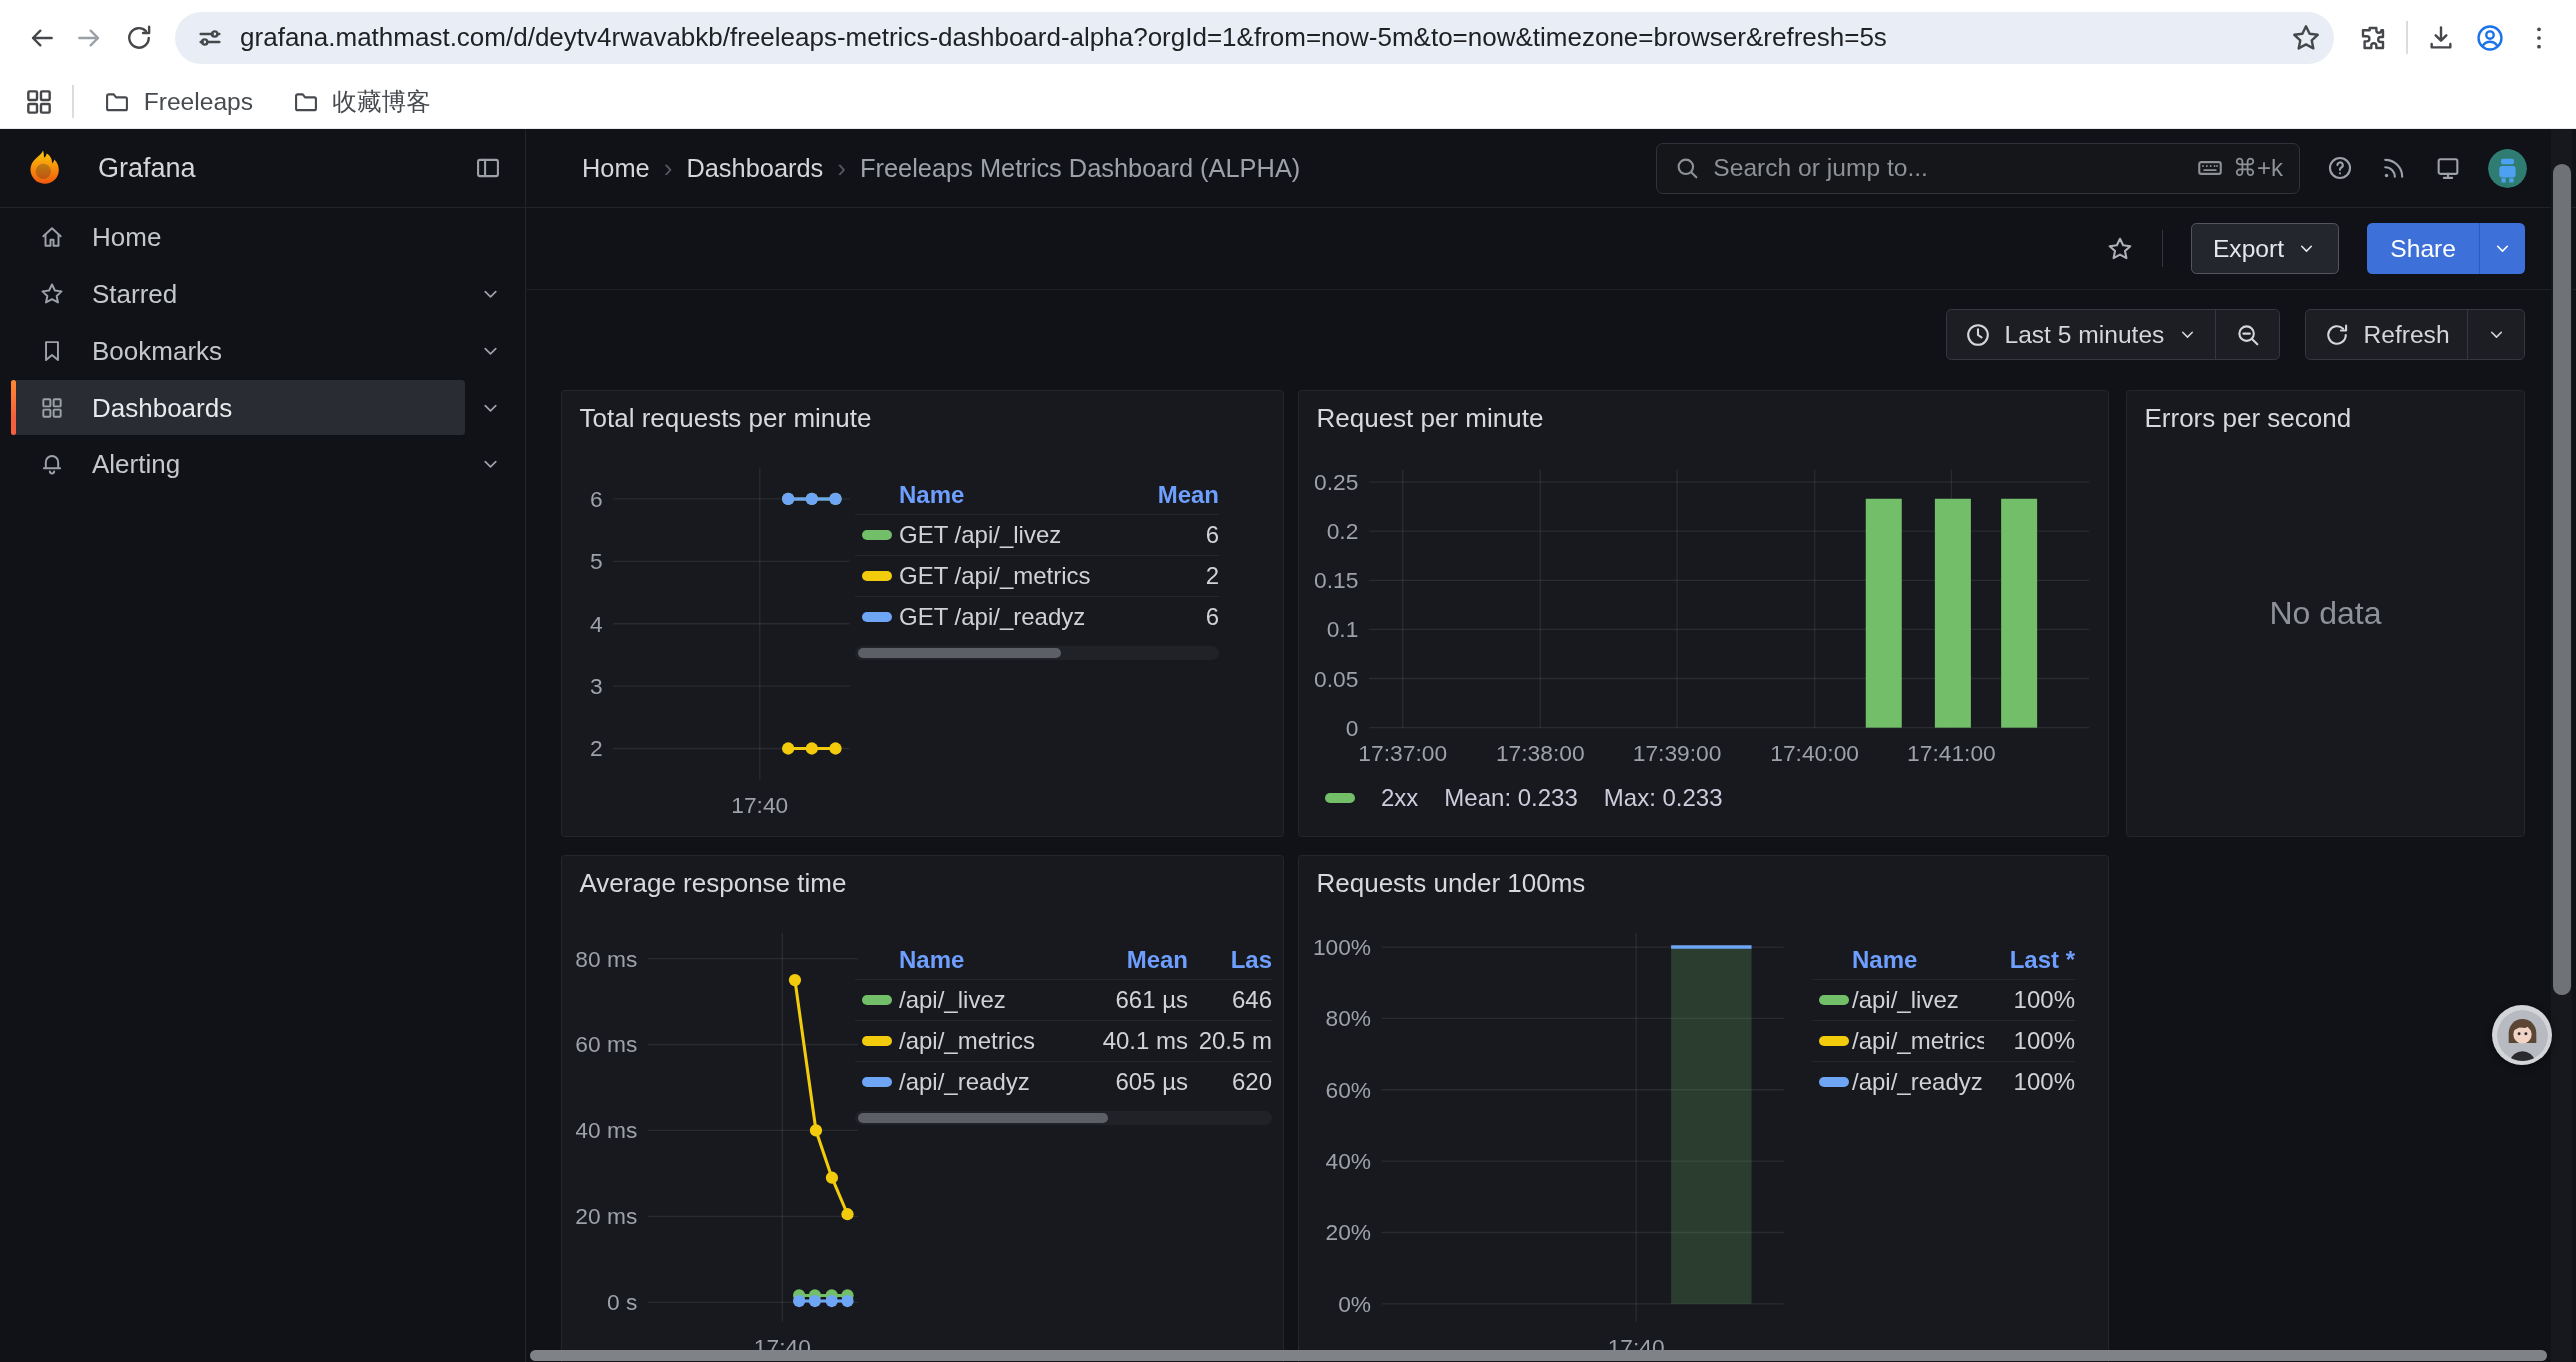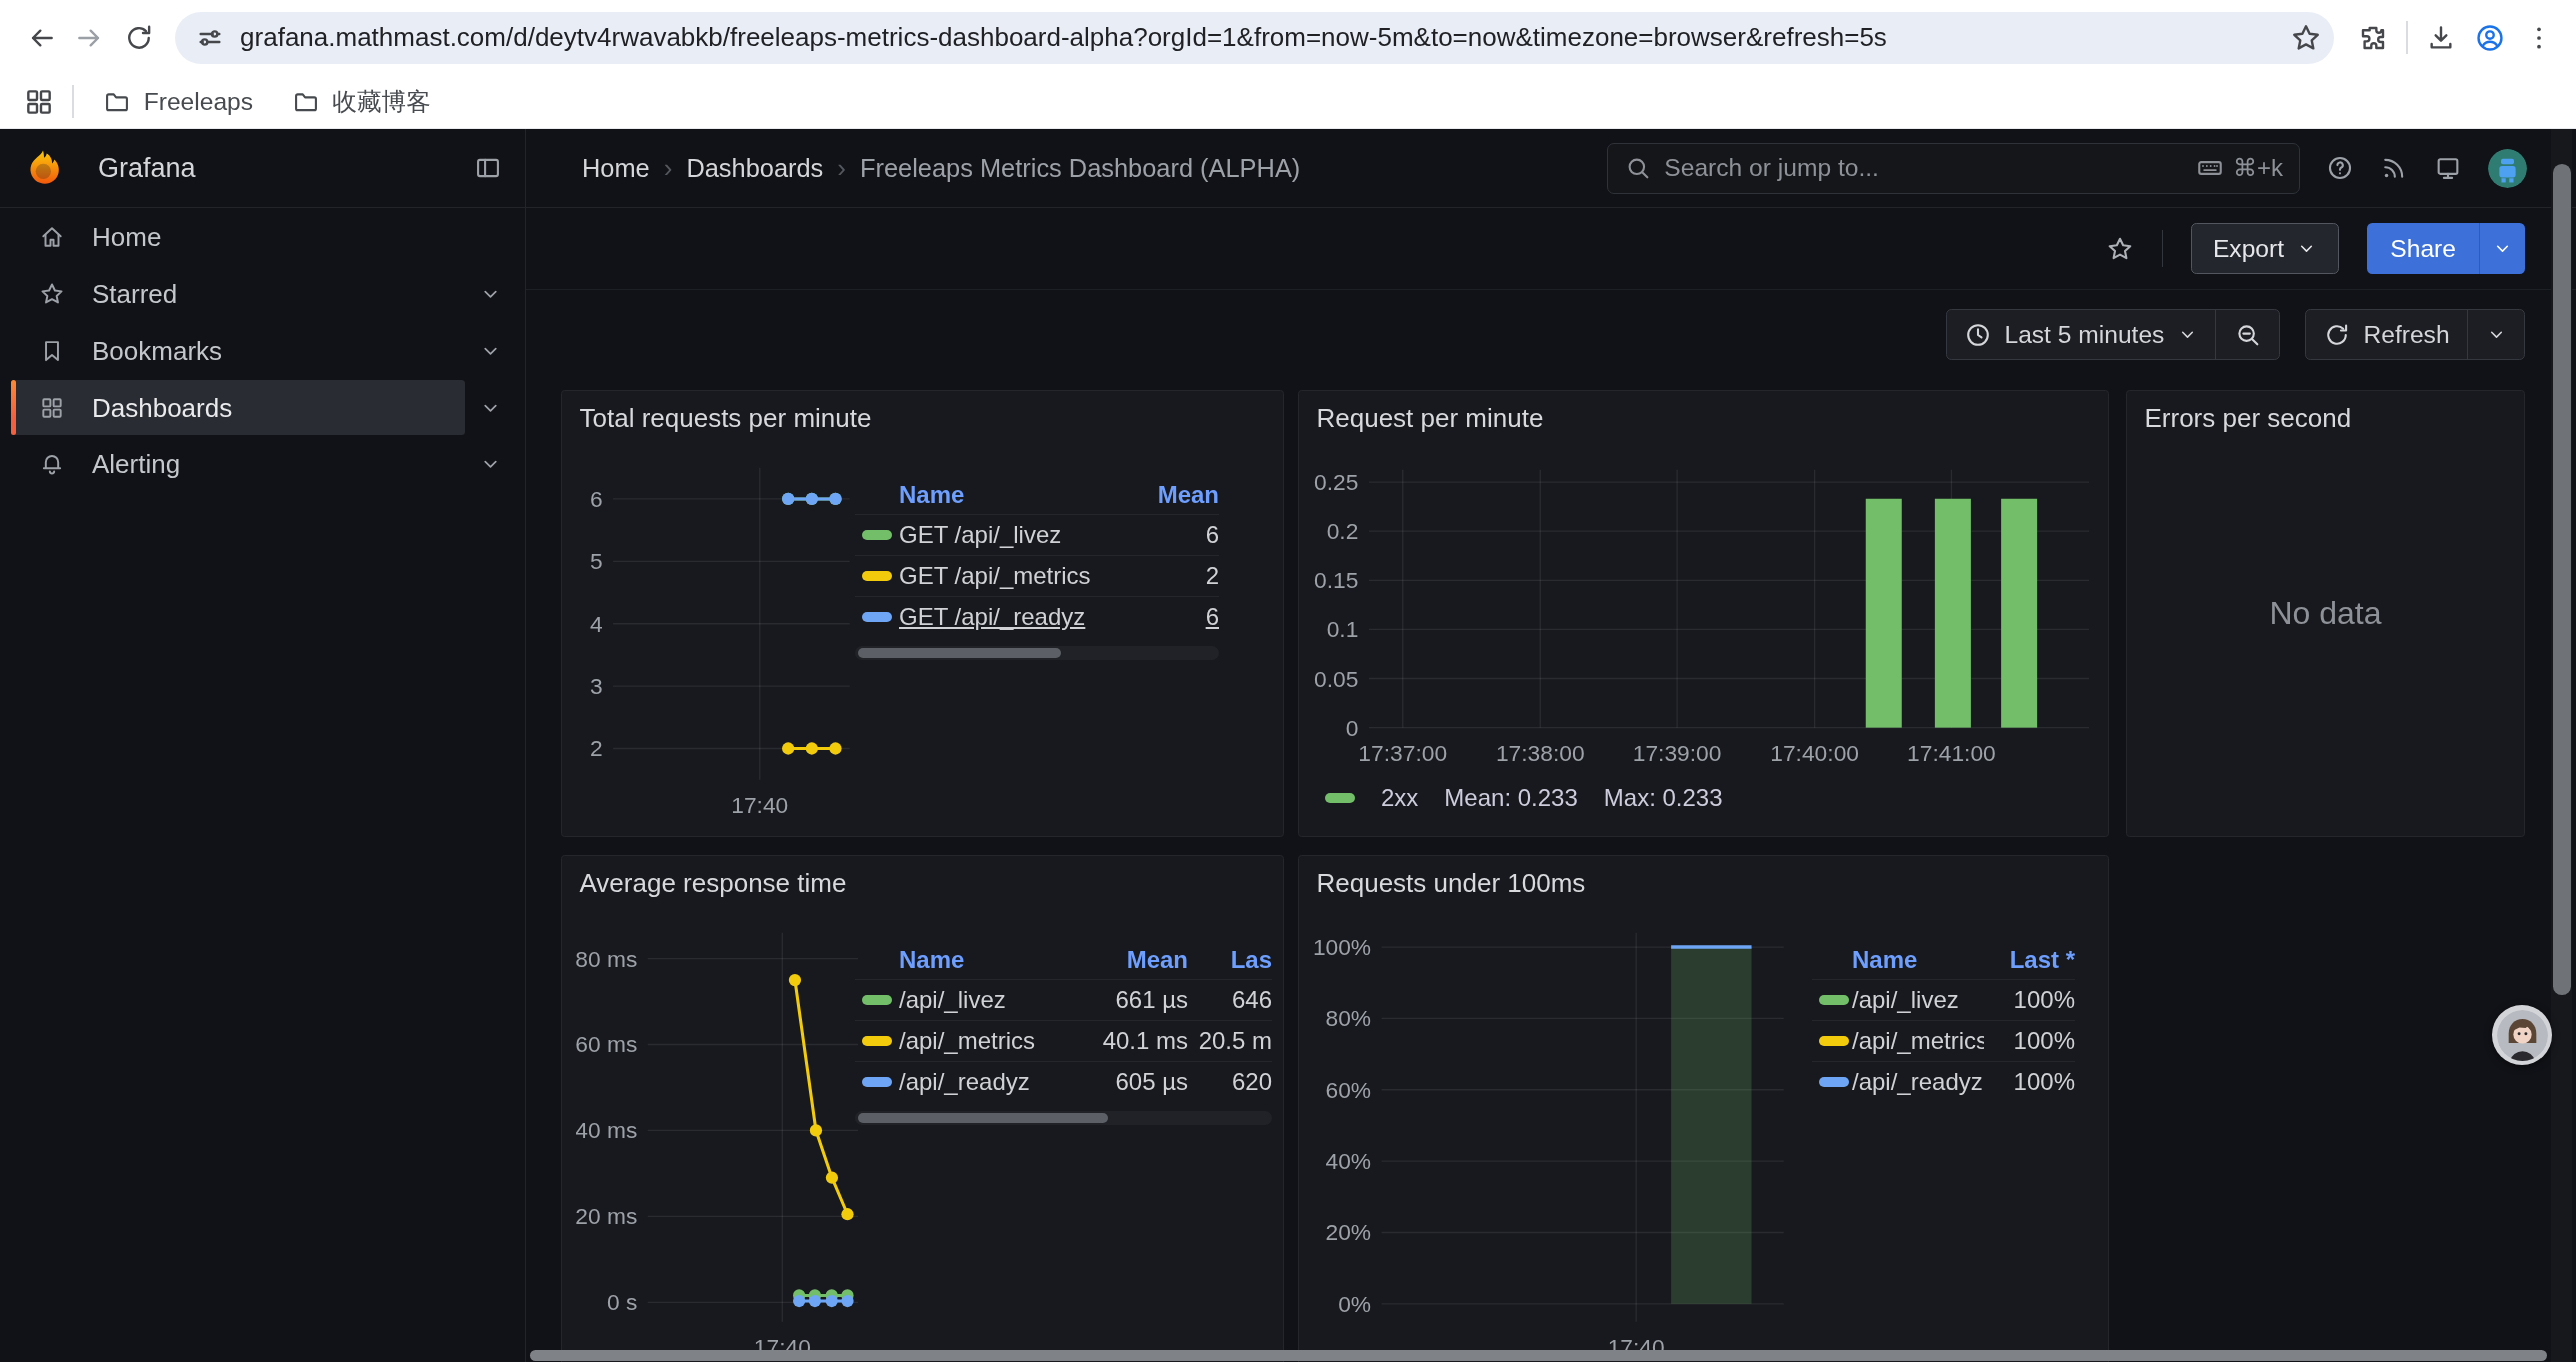--- a/index.html
+++ b/index.html
@@ -31,21 +31,21 @@
   #tb-left { width:526px; height:100%; border-right:0.9px solid #222429; display:flex; align-items:center; flex:0 0 auto; }
   #gf-logo { width:40px; height:40px; margin-left:23px; }
   #brand { font-size:27px; color:#d5d6da; margin-left:35px; flex:1; }
   #panel-toggle { color:#9da1a8; margin-right:23px; }
   .gicon svg { width:28px; height:28px; }
   #breadcrumb { display:flex; align-items:center; gap:14px; margin-left:56px; font-size:25.4px; white-space:nowrap; }
   .crumb { color:#d5d6da; }
   .crumb-sep { color:#54575e; font-size:26px; }
   .crumb-current { color:#9da1a8; }
   #tb-right { margin-left:auto; display:flex; align-items:center; gap:26px; padding-right:49px; }
-  #search-box { width:693px; height:51px; background:#141619; border:0.9px solid #2f3238; border-radius:7px; display:flex; align-items:center; padding:0 16px; color:#8e9197; }
+  #search-box { width:644px; height:51px; background:#141619; border:0.9px solid #2f3238; border-radius:7px; display:flex; align-items:center; padding:0 16px; color:#8e9197; }
   #search-box input { flex:1; background:transparent; border:none; outline:none; color:#c9cbd1; font-size:24.6px; font-family:"Liberation Sans",sans-serif; margin-left:12.3px; }
   #search-box input::placeholder { color:#8e9197; }
   .shortcut { display:flex; align-items:center; gap:8.8px; color:#8e9197; font-size:24px; }
   #gf-avatar { width:39px; height:39px; border-radius:50%; overflow:hidden; flex:0 0 auto; }
 
   #gf-sidebar { position:absolute; left:0; top:79px; width:526px; height:1155px; border-right:0.9px solid #222429; }
   .side-item { position:relative; height:56px; margin-top:0.9px; cursor:pointer; }
   .side-item .hl { position:absolute; left:10.5px; right:60px; top:0.9px; bottom:0.9px; border-radius:3.5px; }
   .side-item.active .hl { background:#2a2c33; }
   .side-item.active .bar { position:absolute; left:10.5px; top:0.9px; bottom:0.9px; width:5.3px; border-radius:2.6px; background:linear-gradient(0deg,#f55f3e 30%,#ff8833 99%); }
@@ -524,21 +524,21 @@
             <div class="lg-row" style="grid-template-columns: 44px 1fr 96px;">
               <span class="lg-sw" style="background:#73bf69"></span>
               <span class="lg-name">GET /api/_livez</span>
               <span class="lg-val">6</span>
             </div>
             <div class="lg-row" style="grid-template-columns: 44px 1fr 96px;">
               <span class="lg-sw" style="background:#f2cc0c"></span>
               <span class="lg-name">GET /api/_metrics</span>
               <span class="lg-val">2</span>
             </div>
-            <div class="lg-row" style="grid-template-columns: 44px 1fr 96px; text-decoration: underline;">
+            <div class="lg-row" style="grid-template-columns: 44px 1fr 96px;">
               <span class="lg-sw" style="background:#6ea6f5"></span>
               <span class="lg-name">GET /api/_readyz</span>
               <span class="lg-val">6</span>
             </div>
             <div class="lg-scroll">
               <div class="lg-thumb" style="width:56.00000000000001%"></div>
             </div>
           </div>
       </div>
 

